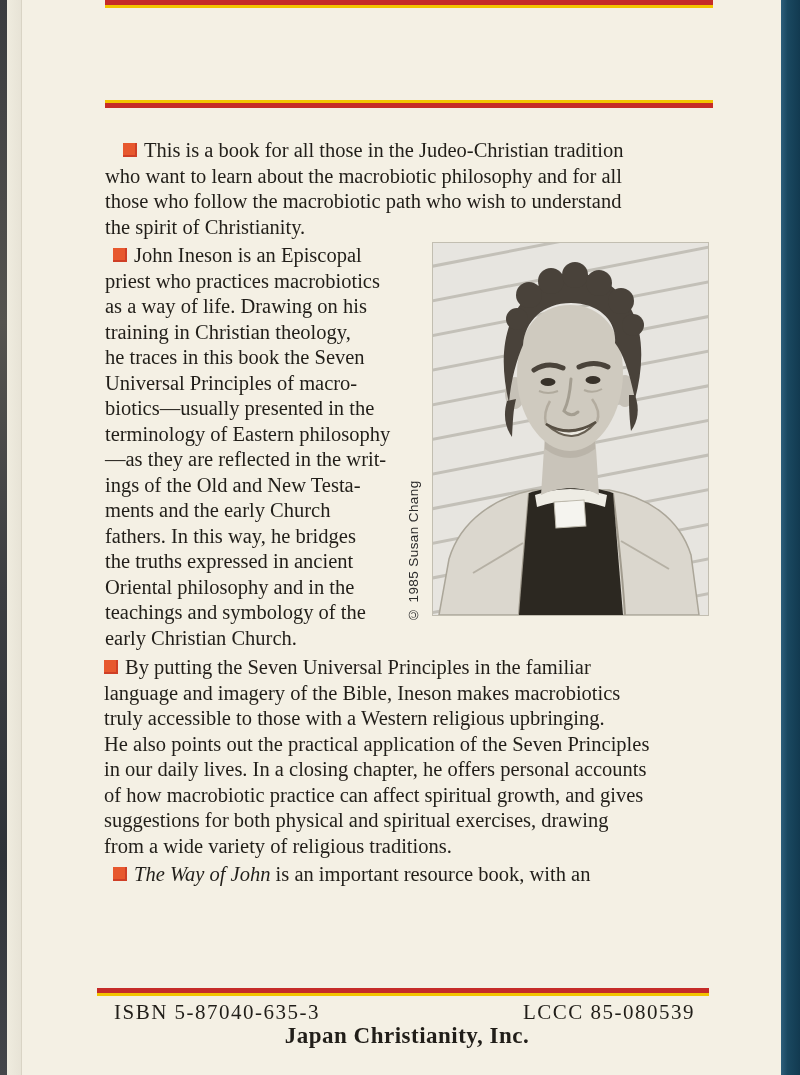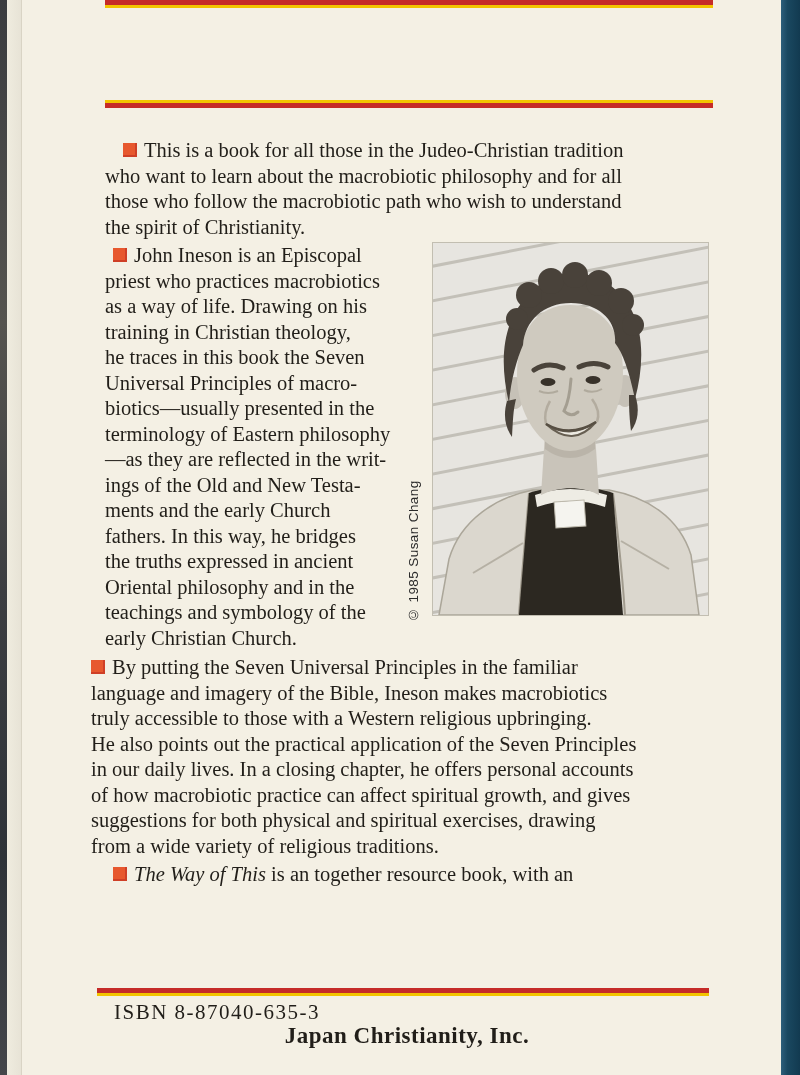--- a/index.html
+++ b/index.html
@@ -27,21 +27,21 @@
   
   .quote {
     position:absolute; left:122px; top:15px; width:591px;
     font-style:italic; font-weight:700; font-size:23px; line-height:28.5px;
     white-space:pre; color:#2a2722;
   }
   
   .para { position:absolute; white-space:pre; font-size:20.5px; line-height:25.5px; }
   .para-1 { left:105px; top:138px; width:650px; text-indent:18px; }
   .para-2 { left:105px; top:243px; width:330px; text-indent:8px; }
-  .para-3 { left:91px; top:655px; width:660px; }
+  .para-3 { left:104px; top:655px; width:660px; }
   .para-4 { left:105px; top:862px; width:660px; text-indent:8px; }
   .bullet { display:inline-block; width:14px; height:14px; background:#e7582e;
             margin-right:7px; box-shadow:inset -2px -2px 0 #cf3f26; }
   .blocklines { display:block; text-indent:0; }
   
   .photo { position:absolute; left:433px; top:243px; width:275px; height:372px;
            outline:1px solid #c2beb1; }
   .photo svg { display:block; width:100%; height:100%; }
   
   .credit {
@@ -170,23 +170,24 @@
 
   <div class="para para-3"><span class="bullet"></span><span>By putting the Seven Universal Principles in the familiar
 language and imagery of the Bible, Ineson makes macrobiotics
 truly accessible to those with a Western religious upbringing.
 He also points out the practical application of the Seven Principles
 in our daily lives. In a closing chapter, he offers personal accounts
 of how macrobiotic practice can affect spiritual growth, and gives
 suggestions for both physical and spiritual exercises, drawing
 from a wide variety of religious traditions.</span></div>
 
-  <div class="para para-4"><span class="bullet"></span><i>The Way of This</i><span> is an together resource book, with an</span></div>
+  <div class="para para-4"><span class="bullet"></span><i>The Way of John</i><span> is an important resource book, with an</span></div>
 
   <div class="rule rule-footer">
     <div class="red"></div>
       <div class="yellow"></div>
   </div>
 
-  <div class="isbn">ISBN 8-87040-635-3</div>
+  <div class="isbn">ISBN 5-87040-635-3</div>
+  <div class="lccc">LCCC 85-080539</div>
   <div class="publisher">Japan Christianity, Inc.</div>
 
 </div>
 
 </body></html>

